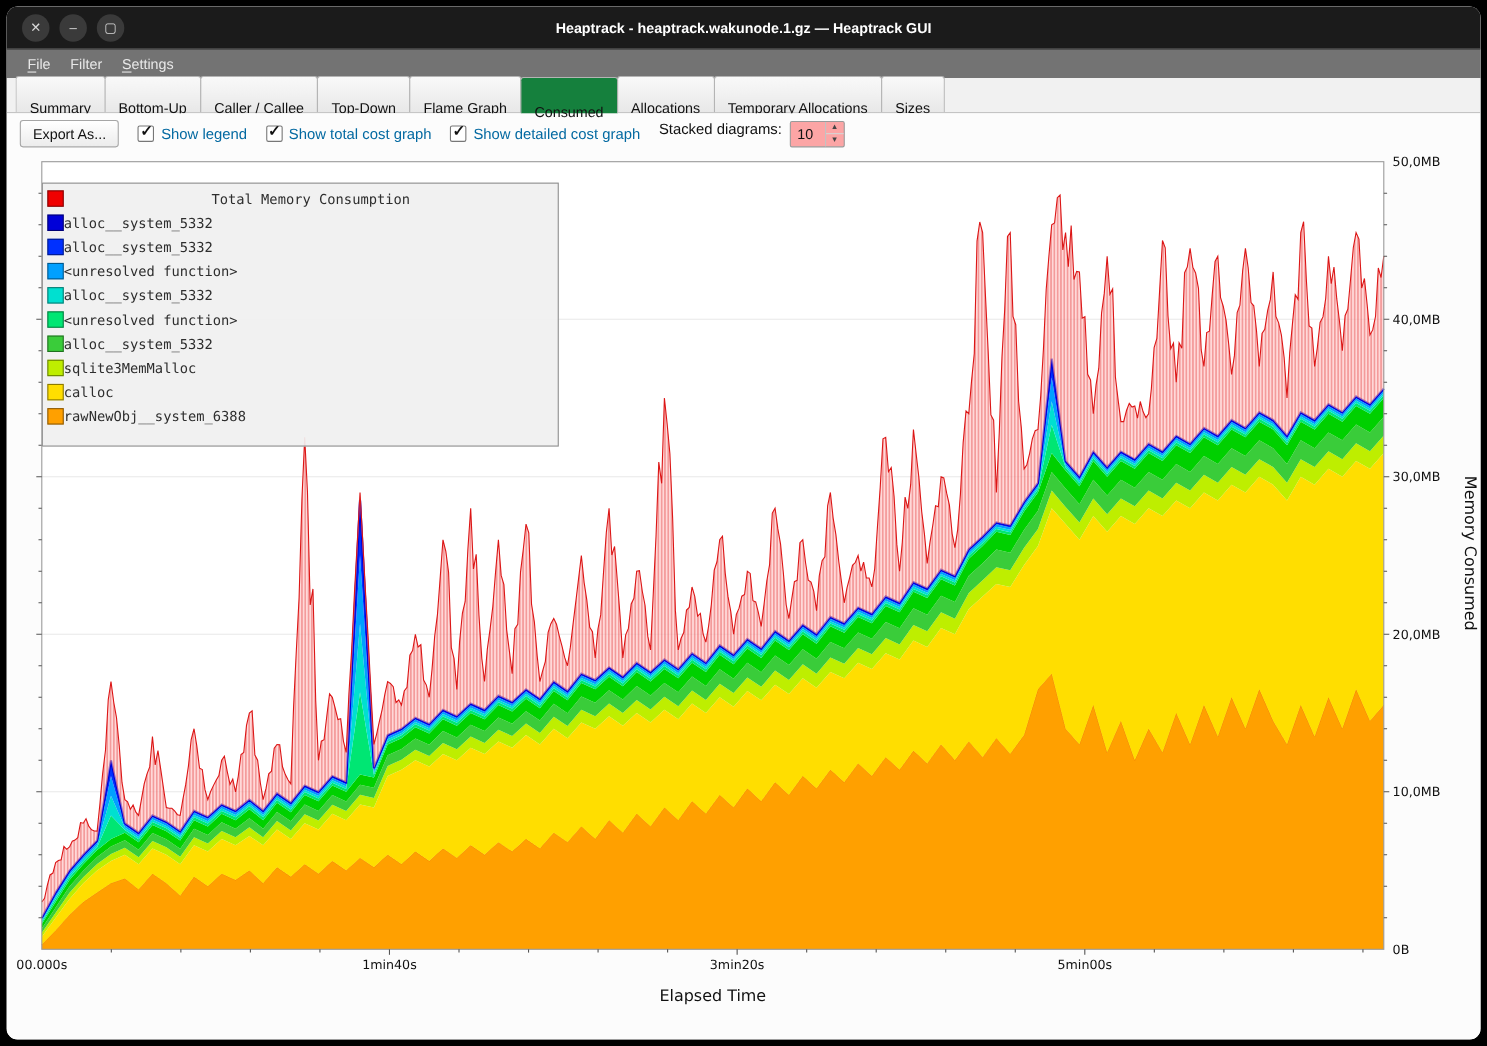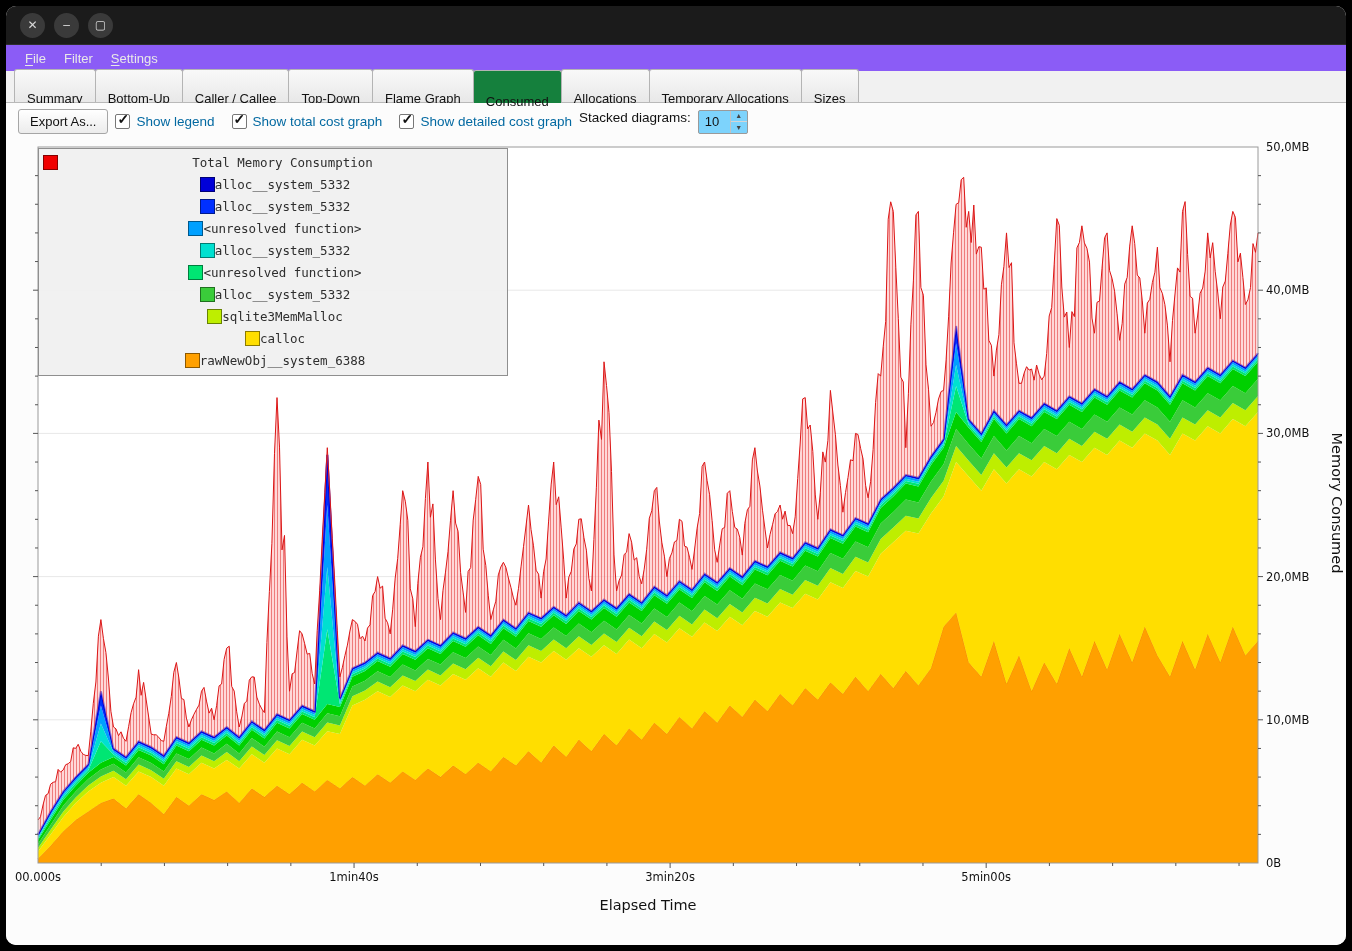--- a/index.html
+++ b/index.html
@@ -3,59 +3,60 @@
 <meta charset="utf-8">
 <style>
   html,body{margin:0;padding:0;width:1352px;height:951px;background:#000;font-family:"Liberation Sans",sans-serif;}
   .window{position:absolute;inset:6px;border-radius:10px;overflow:hidden;background:#fcfcfc;display:flex;flex-direction:column;}
   
   .titlebar{height:38px;background:#1b1b1b;position:relative;display:flex;align-items:center;flex:none;}
   .win-btn{width:25px;height:25px;border-radius:50%;background:#3a3a3a;color:#d9d9d9;display:flex;align-items:center;justify-content:center;font-size:12px;margin-left:9px;flex:none;cursor:default;}
   .win-btn:first-child{margin-left:14px;}
   .title{position:absolute;left:0;right:0;text-align:center;color:#ffffff;font-weight:bold;font-size:13px;pointer-events:none;}
   
-  .menubar{height:26px;background:#8b5cf6;border-top:1px solid #2e2e2e;display:flex;align-items:center;padding-left:10px;flex:none;text-align:center;}
+  .menubar{height:26px;background:#737373;border-top:1px solid #2e2e2e;display:flex;align-items:center;padding-left:10px;flex:none;text-align:center;}
   .menu-item{color:#e8e8e8;font-size:13px;padding:3px 9px;}
   .menu-item u{text-underline-offset:2px;}
   
   .tabsrow{height:31px;background:#f1f1f1;border-bottom:1px solid #b9b9b9;display:flex;align-items:flex-end;padding-left:8px;flex:none;}
   .tab{font-size:13px;color:#111;padding:16px 12px;height:25px;line-height:25px;border:1px solid #b4b4b4;border-bottom:none;background:linear-gradient(#f9f9f9,#e8e8e8);margin-right:-1px;border-radius:3px 3px 0 0;box-sizing:border-box;}
   .tab.active{height:30px;line-height:30px;background:#15803d;margin-bottom:-1px;position:relative;z-index:2;}
   
-  .toolbar{height:37px;display:flex;align-items:center;gap:7px;padding-left:12px;background:#fcfcfc;flex:none;}
+  .toolbar{height:37px;display:flex;align-items:center;gap:17px;padding-left:12px;background:#fcfcfc;flex:none;}
   .btn{font-size:13px;color:#111;border:1px solid #a6a6a6;border-radius:3px;background:linear-gradient(#ffffff,#ececec);padding:4px 11px;}
   .chk{display:flex;align-items:center;gap:6px;font-size:13.5px;color:#0369a1;}
   .box{width:15px;height:15px;background:#fff;border:1px solid #777;border-radius:2px;position:relative;box-sizing:border-box;flex:none;}
   .box.checked::after{content:"✓";position:absolute;top:-4px;left:1px;font-size:14px;font-weight:bold;color:#111;}
   .stack{display:flex;gap:7px;font-size:13.5px;color:#111;}
-  .spin{display:flex;border:1px solid #9a9a9a;border-radius:2px;background:#7dd3fc;height:24px;box-sizing:border-box;}
+  .spin{display:flex;border:1px solid #9a9a9a;border-radius:2px;background:#fca5a5;height:24px;box-sizing:border-box;}
   .spin .val{width:25px;font-size:13px;display:flex;align-items:center;padding-left:6px;color:#111;}
   .spin .arrows{width:16px;border-left:1px solid #c2c2c2;display:flex;flex-direction:column;}
   .spin .arrows span{flex:1;display:flex;align-items:center;justify-content:center;font-size:7px;color:#444;}
   .spin .arrows span:first-child{border-bottom:1px solid #d5d5d5;}
   
   .chart-wrap{position:relative;flex:1;background:#fcfcfc;}
   svg.chart{position:absolute;left:0;top:0;}
-  .legend{position:absolute;left:32px;top:8px;width:470px;background:rgba(240,240,240,0.93);border:1px solid #8f8f8f;font-family:"DejaVu Sans Mono",monospace;font-size:12.5px;color:#2e2e2e;padding:2px 0 4px 0;box-sizing:border-box;}
+  .legend{position:absolute;left:32px;top:26px;width:470px;background:rgba(240,240,240,0.93);border:1px solid #8f8f8f;font-family:"DejaVu Sans Mono",monospace;font-size:12.5px;color:#2e2e2e;padding:2px 0 16px 0;box-sizing:border-box;}
   .legend-title{display:flex;align-items:center;height:22px;padding-left:4px;}
   .legend-title .cap{flex:1;text-align:center;}
-  .legend-row{display:flex;align-items:center;height:22px;padding-left:4px;gap:0;justify-content:center;}
+  .legend-row{display:flex;align-items:center;height:22px;padding-left:4px;gap:0;}
   .swatch{width:15px;height:15px;border:1px solid rgba(0,0,0,0.45);box-sizing:border-box;flex:none;}
 </style>
 </head>
 <body>
 
 <div class="window">
 
   <div class="titlebar">
     <div style="display:flex;z-index:2;">
         <div class="win-btn">✕</div>
         <div class="win-btn">–</div>
         <div class="win-btn">▢</div>
       </div>
+    <div class="title">Heaptrack - heaptrack.wakunode.1.gz — Heaptrack GUI</div>
   </div>
 
   <div class="menubar">
       <span class="menu-item"><u>F</u>ile</span>
       <span class="menu-item">Filter</span>
       <span class="menu-item"><u>S</u>ettings</span>
     </div>
 
   <div class="tabsrow">
       <span class="tab">Summary</span>

